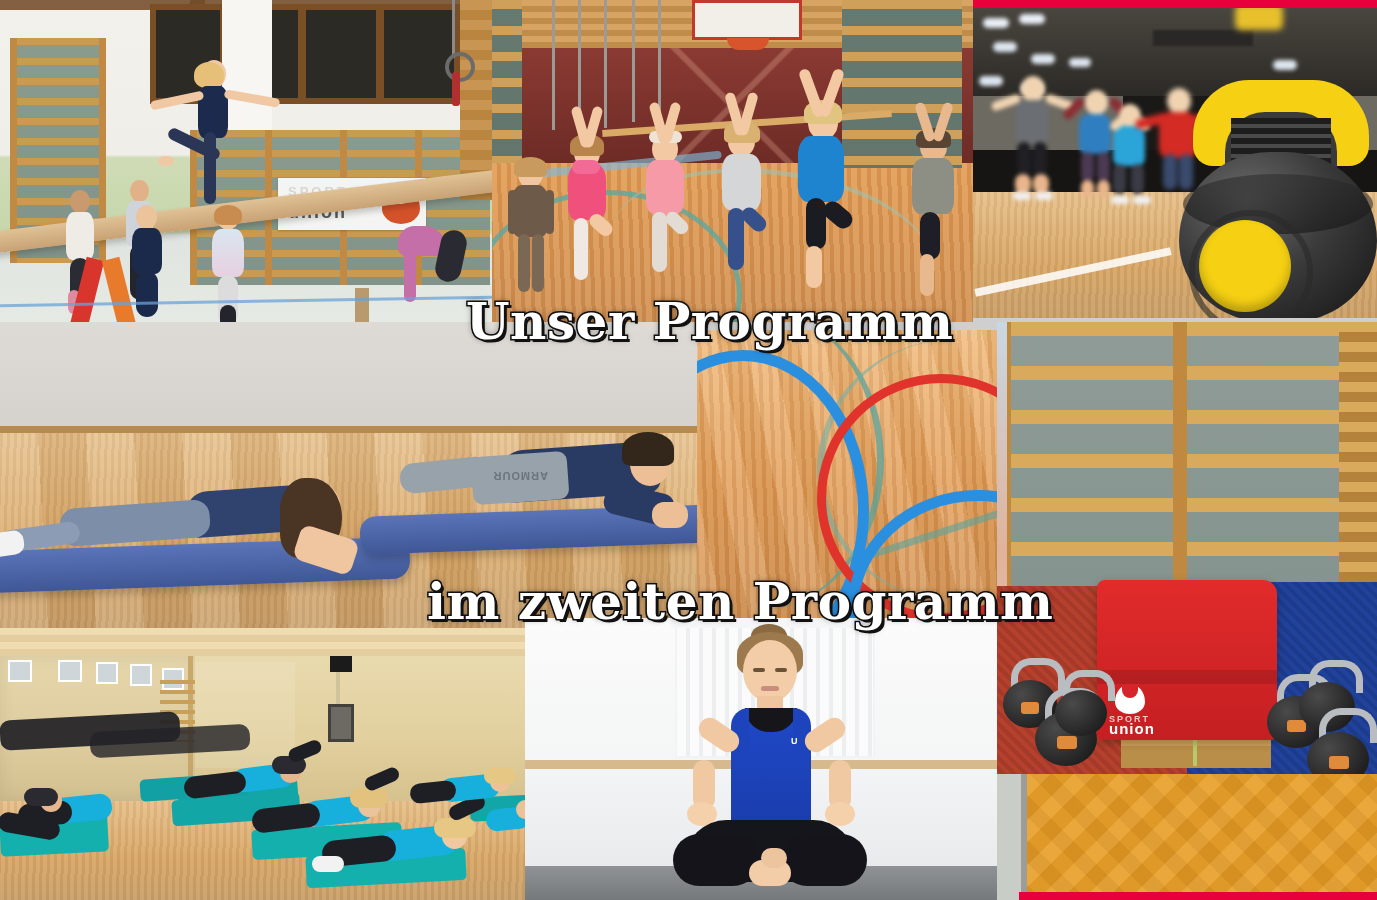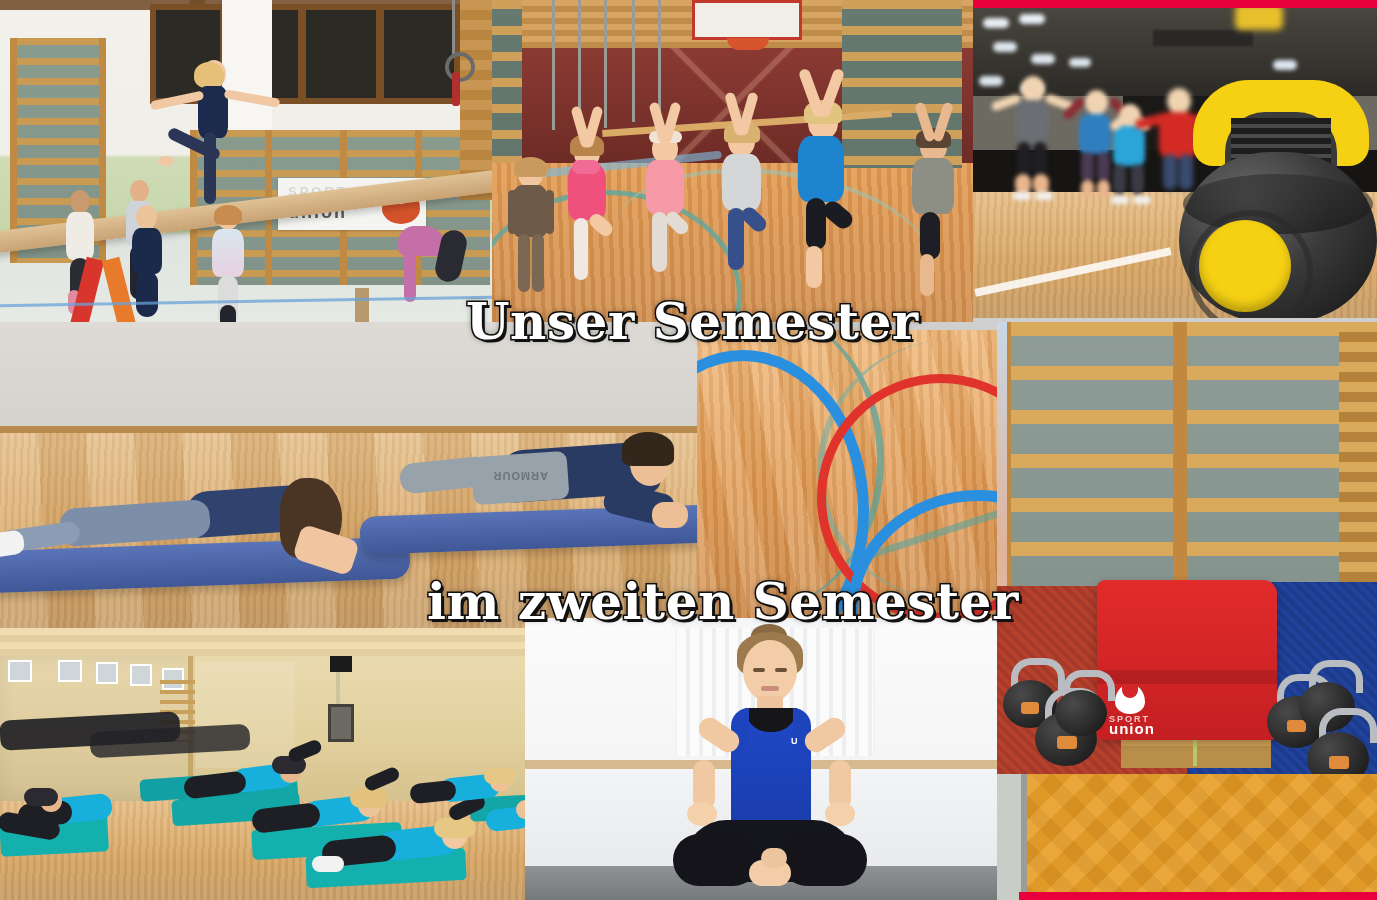--- a/index.html
+++ b/index.html
@@ -568,16 +568,16 @@
       <div style="position:absolute;left:160px;top:178px;width:30px;height:24px;background:#f4d0ab;border-radius:50%;"></div>
 
       <div style="position:absolute;left:20px;top:196px;width:170px;height:62px;background:#15151c;border-radius:60px 60px 30px 30px;"></div>
       <div style="position:absolute;left:8px;top:210px;width:86px;height:52px;background:#14141a;border-radius:40px;"></div>
       <div style="position:absolute;left:116px;top:210px;width:86px;height:52px;background:#14141a;border-radius:40px;"></div>
       <div style="position:absolute;left:84px;top:236px;width:42px;height:26px;background:#f2cda8;border-radius:14px;"></div>
       <div style="position:absolute;left:96px;top:224px;width:26px;height:20px;background:#ecc49e;border-radius:10px;"></div>
     </div>
   </div>
 
-  <div class="headline" id="line1">Unser Semester</div>
-  <div class="headline" id="line2">im zweiten Semester</div>
+  <div class="headline" id="line1">Unser Programm</div>
+  <div class="headline" id="line2">im zweiten Programm</div>
 
 </div>
 
 </body></html>

